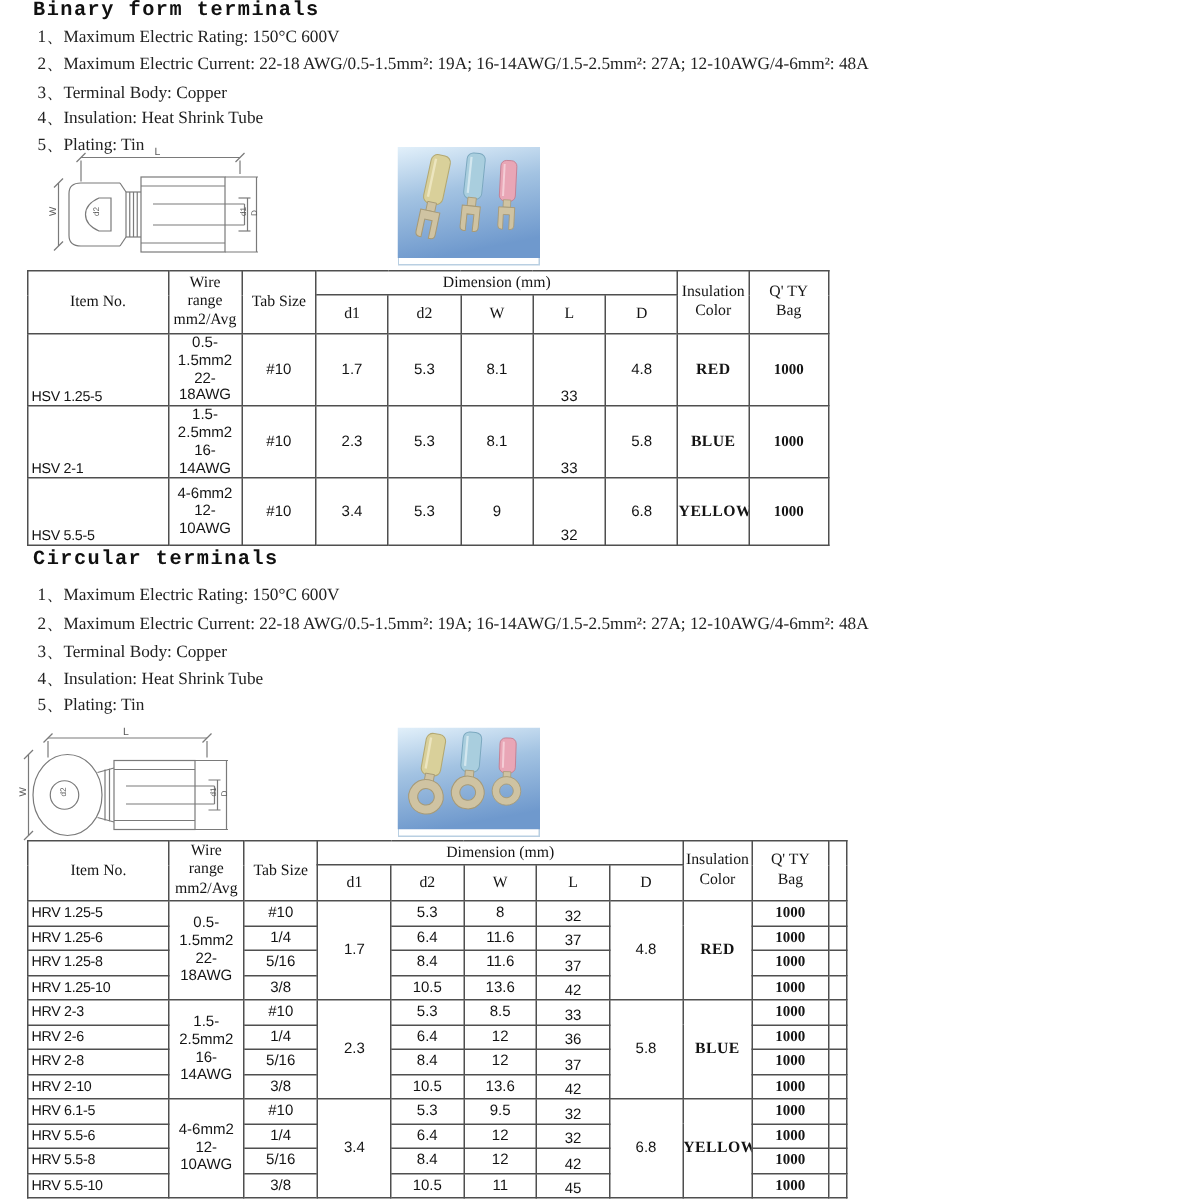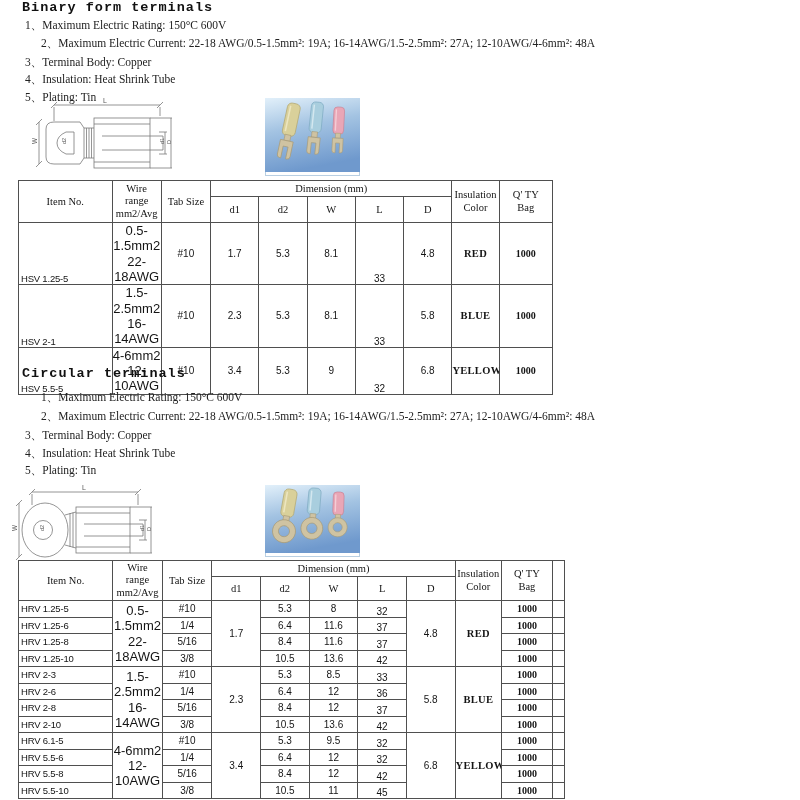--- a/index.html
+++ b/index.html
@@ -3,31 +3,31 @@
 <meta charset="utf-8">
 <style>
   html,body{margin:0;padding:0;}
   body{width:800px;height:800px;background:#ffffff;position:relative;
        font-family:"Liberation Serif",serif;color:#1a1a1a;overflow:hidden;}
   .abs{position:absolute;}
   .sec-heading{font-family:"Liberation Mono",monospace;font-weight:bold;
        font-size:13.5px;letter-spacing:1px;color:#111;white-space:nowrap;}
   .specs{font-size:11.5px;color:#222;line-height:14px;}
   .spec-line{margin:0 0 3.5px 0;white-space:nowrap;}
-  .spec-line.wide{margin-bottom:5px;margin-left:16px;}
+  .spec-line.wide{margin-bottom:5px;}
 
   table{border-collapse:collapse;table-layout:fixed;background:#fff;}
   td{border:1px solid #4f4f4f;font-size:10px;text-align:center;
      vertical-align:middle;padding:0;color:#141414;overflow:hidden;}
   .pre{white-space:pre-line;line-height:1.18;}
   .hdr{font-family:"Liberation Serif",serif;font-size:10.5px;}
   .itemcell{font-family:"Liberation Sans",sans-serif;text-align:left;
      padding-left:2px;font-size:9.5px;letter-spacing:-0.2px;white-space:nowrap;}
   .vbot{vertical-align:bottom;}
-  .wire{font-family:"Liberation Sans",sans-serif;font-size:13px;}
+  .wire{font-family:"Liberation Sans",sans-serif;font-size:10px;}
   .num{font-family:"Liberation Sans",sans-serif;font-size:10px;}
   .colorcell{font-weight:bold;font-size:10.5px;letter-spacing:0.3px;}
   .qty{font-weight:bold;font-size:10px;}
   .spacer{border:1px solid #4f4f4f;}
 
   .drawing svg text{font-family:"Liberation Sans",sans-serif;fill:#5a5a5a;}
   .drawing svg{display:block;}
   .photo{box-shadow:0 0 0 1px #b9cfe2 inset;}
 </style>
 </head>

